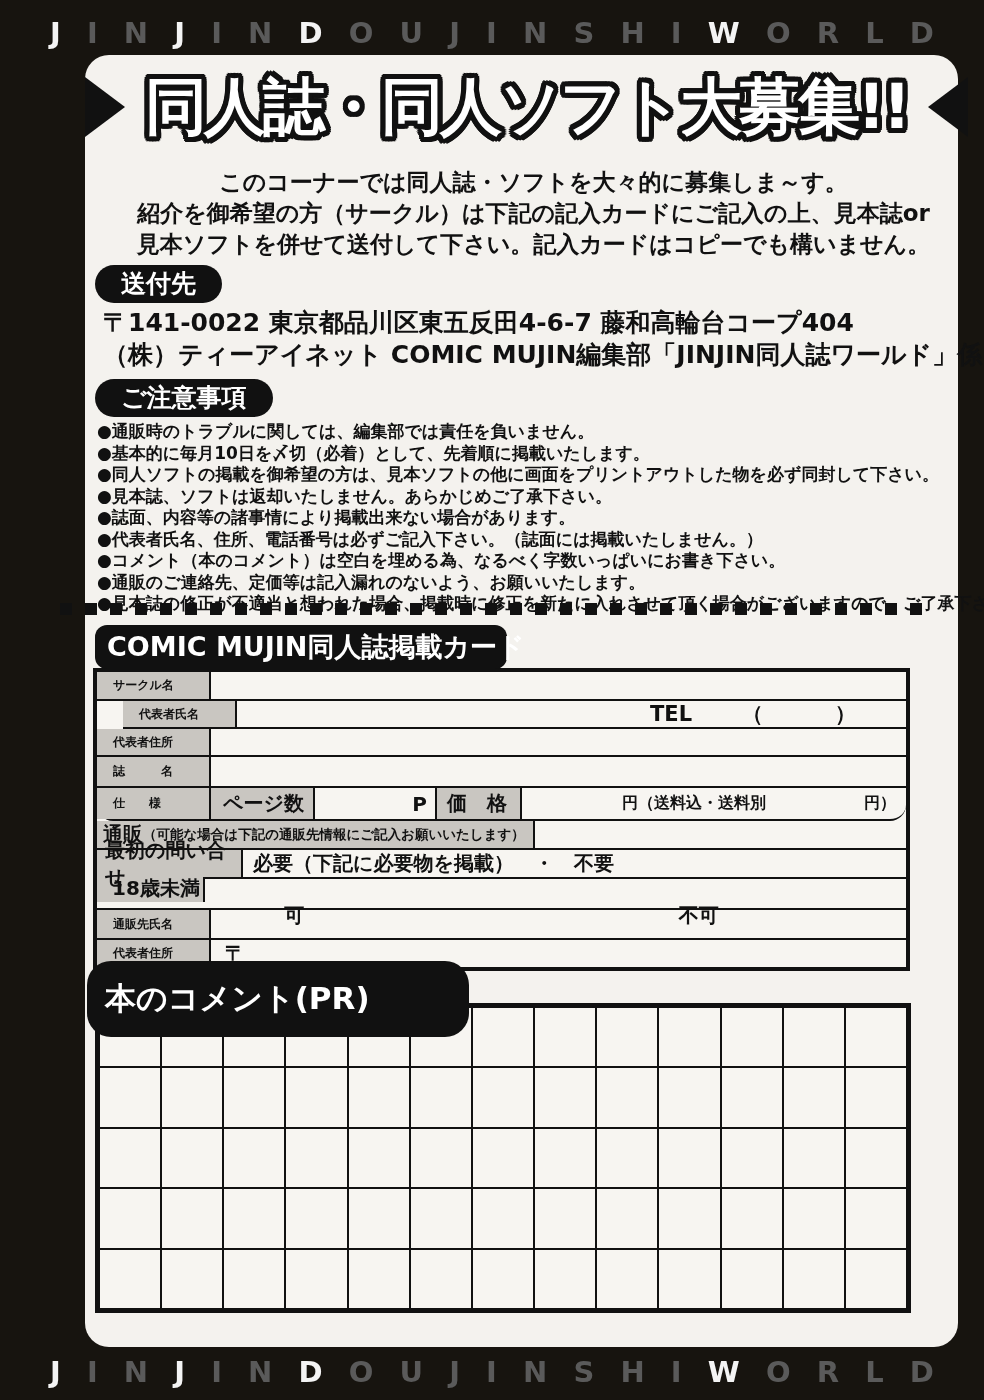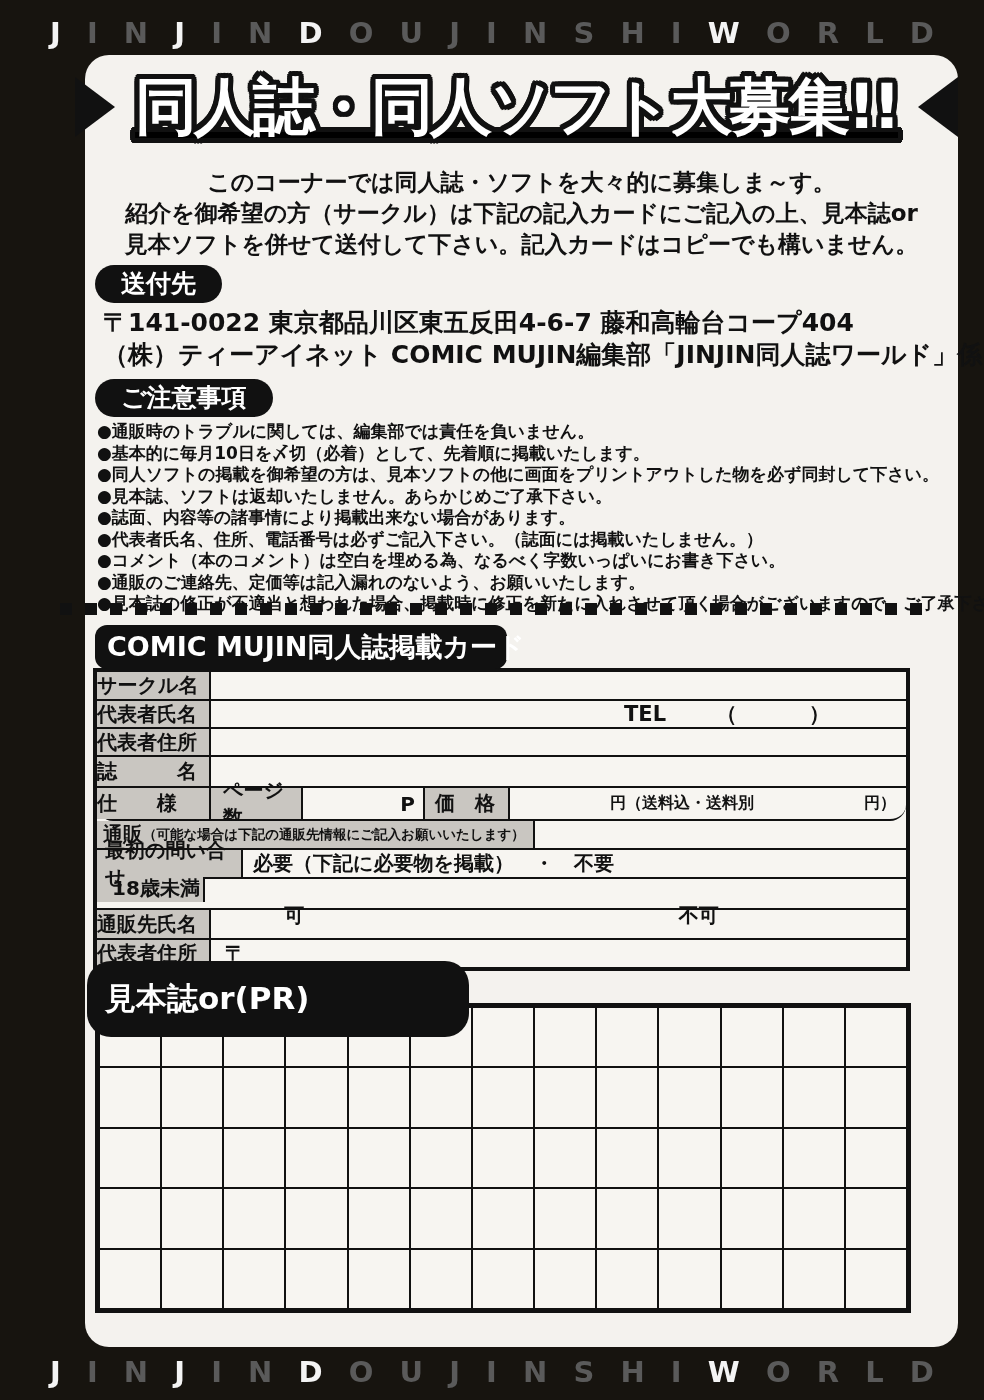--- a/index.html
+++ b/index.html
@@ -13,32 +13,32 @@
   .banner.bottom{top:1345px;}
   .banner span{font-size:29px;font-weight:bold;color:#5a5a5a;line-height:1;}
   .banner span.bright{color:#f4f4f4;}
 
   
   .sheet{position:absolute;left:85px;top:55px;width:873px;height:1292px;background:#f4f2ee;
          border-radius:24px;}
 
   
   .title-row{position:absolute;left:0;top:10px;width:100%;display:flex;align-items:center;
-             justify-content:flex-end;gap:20px;text-decoration:underline;}
+             justify-content:space-between;gap:20px;}
   .tri{width:0;height:0;}
   .tri.right{border-top:30px solid transparent;border-bottom:30px solid transparent;border-left:40px solid #111;}
   .tri.left{border-top:30px solid transparent;border-bottom:30px solid transparent;border-right:40px solid #111;}
   .big-title{font-size:62px;font-weight:bold;letter-spacing:-3px;color:#fff;white-space:nowrap;
     text-shadow:-4px -4px 0 #111,4px -4px 0 #111,-4px 4px 0 #111,4px 4px 0 #111,
                 -5px 0 0 #111,5px 0 0 #111,0 -5px 0 #111,0 5px 0 #111,
                 -3px -5px 0 #111,3px -5px 0 #111,-3px 5px 0 #111,3px 5px 0 #111,
                 -5px -2px 0 #111,5px -2px 0 #111,-5px 2px 0 #111,5px 2px 0 #111;}
 
   
-  .intro{position:absolute;left:0;top:112px;width:100%;text-align:center;color:#111;
+  .intro{position:absolute;left:12px;top:112px;width:100%;text-align:center;color:#111;
          font-size:23px;font-weight:bold;line-height:31px;}
 
   
   .badge{position:absolute;background:#111;color:#fff;font-weight:bold;font-size:25px;
          border-radius:20px;padding:4px 26px;line-height:1.2;}
   .badge.sendto{left:10px;top:210px;}
   .badge.notes{left:10px;top:324px;}
 
   .address{position:absolute;left:18px;top:252px;color:#111;font-size:25px;font-weight:bold;line-height:32px;white-space:nowrap;}
 
@@ -54,24 +54,24 @@
             border-radius:12px;font-size:27px;font-weight:bold;display:flex;align-items:center;
             padding-left:12px;box-sizing:border-box;white-space:nowrap;z-index:3;}
 
   
   .ft{position:absolute;left:8px;top:613px;width:817px;border:4px solid #111;background:#f7f5f1;
       box-sizing:border-box;color:#111;z-index:2;}
   .ft-row{display:flex;border-bottom:2px solid #111;align-items:stretch;}
   .ft-row:last-child{border-bottom:none;}
   .c{border-right:2px solid #111;display:flex;align-items:center;box-sizing:border-box;}
   .c.end{border-right:none;flex:1;}
-  .lab{width:114px;background:#c9c6c1;font-weight:bold;font-size:20px;padding-left:0;white-space:nowrap;}
+  .lab{width:114px;background:#c9c6c1;font-weight:bold;font-size:12px;padding-left:16px;white-space:nowrap;}
   .gray{background:#c9c6c1;font-weight:bold;padding-left:12px;}
   .fs20{font-size:20px;font-weight:bold;}
-  .r1{height:27px;} .r2{height:26px;position:relative;} .r3{height:26px;} .r4{height:29px;}
+  .r1{height:27px;} .r2{height:26px;position:relative;margin-left:26px;} .r3{height:26px;} .r4{height:29px;}
   .r5{height:31px;border-radius:16px;} .r6{height:27px;flex-direction:column;} .r7{height:27px;} .r8{height:29px;} .r9{height:28px;} .r10{height:27px;}
   .telwrap{position:relative;}
   .telwrap span{position:absolute;top:0;height:100%;display:flex;align-items:center;font-weight:bold;font-size:21px;}
   .spread{justify-content:space-around;font-size:20px;font-weight:bold;}
   .yenrow{justify-content:space-between;padding:0 10px 0 100px;font-size:16px;font-weight:bold;white-space:nowrap;}
 
   
   .comment-tab{position:absolute;left:2px;top:906px;width:382px;height:76px;background:#111;color:#fff;
                border-radius:24px;font-size:31px;font-weight:bold;display:flex;align-items:center;
                padding-left:18px;box-sizing:border-box;white-space:nowrap;z-index:4;}
@@ -159,21 +159,21 @@
       <div class="ft-row r3">
         <div class="c lab">代表者住所</div>
         <div class="c end"></div>
       </div>
       <div class="ft-row r4">
         <div class="c lab">誌　　　名</div>
         <div class="c end"></div>
       </div>
       <div class="ft-row r5">
         <div class="c lab">仕　　様</div>
-        <div class="c gray fs20" style="width:92px;">ページ数</div>
+        <div class="c gray fs20" style="width:104px;">ページ数</div>
         <div class="c fs20" style="width:122px;justify-content:flex-end;padding-right:8px">P</div>
         <div class="c gray fs20" style="width:85px;padding-left:10px">価　格</div>
         <div class="c end yenrow">
           <span>円（送料込・送料別</span>
           <span>円）</span>
         </div>
       </div>
       <div class="ft-row r6">
         <div class="c gray" style="width:438px;padding-left:6px;white-space:nowrap">
           <span style="font-size:20px">通販</span>
@@ -199,21 +199,21 @@
       <div class="ft-row r9">
         <div class="c lab">通販先氏名</div>
         <div class="c end"></div>
       </div>
       <div class="ft-row r10">
         <div class="c lab">代表者住所</div>
         <div class="c end fs20" style="padding-left:14px">〒</div>
       </div>
     </div>
 
-    <div class="comment-tab">見本誌or(PR)</div>
+    <div class="comment-tab">本のコメント(PR)</div>
     <div class="cgrid" id="cgrid">
         <div></div>
         <div></div>
         <div></div>
         <div></div>
         <div></div>
         <div></div>
         <div></div>
         <div></div>
         <div></div>

